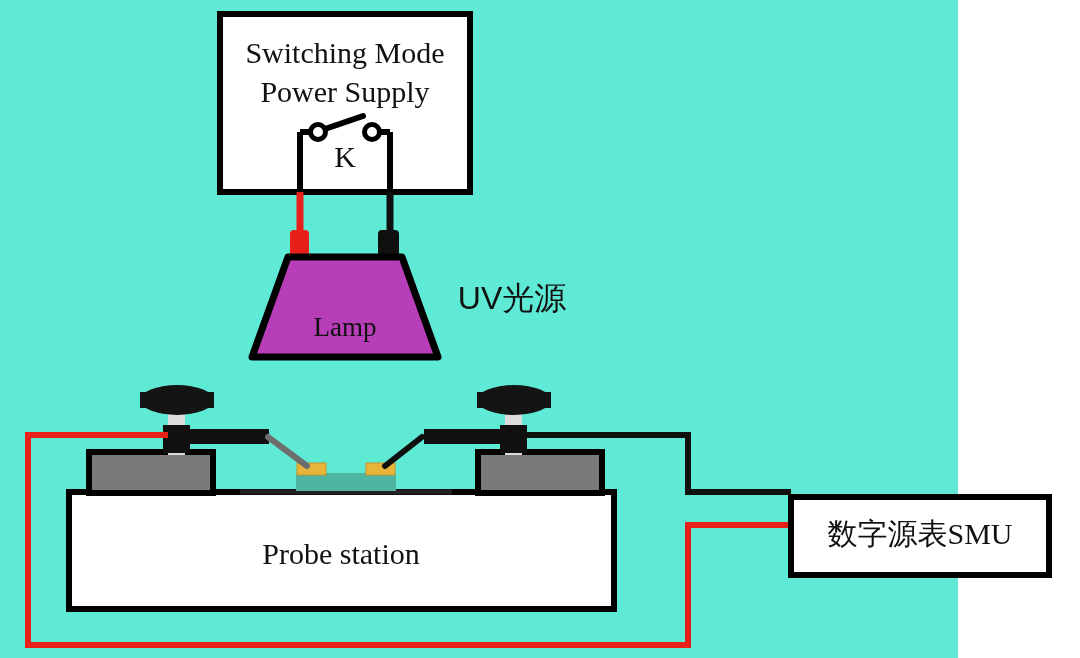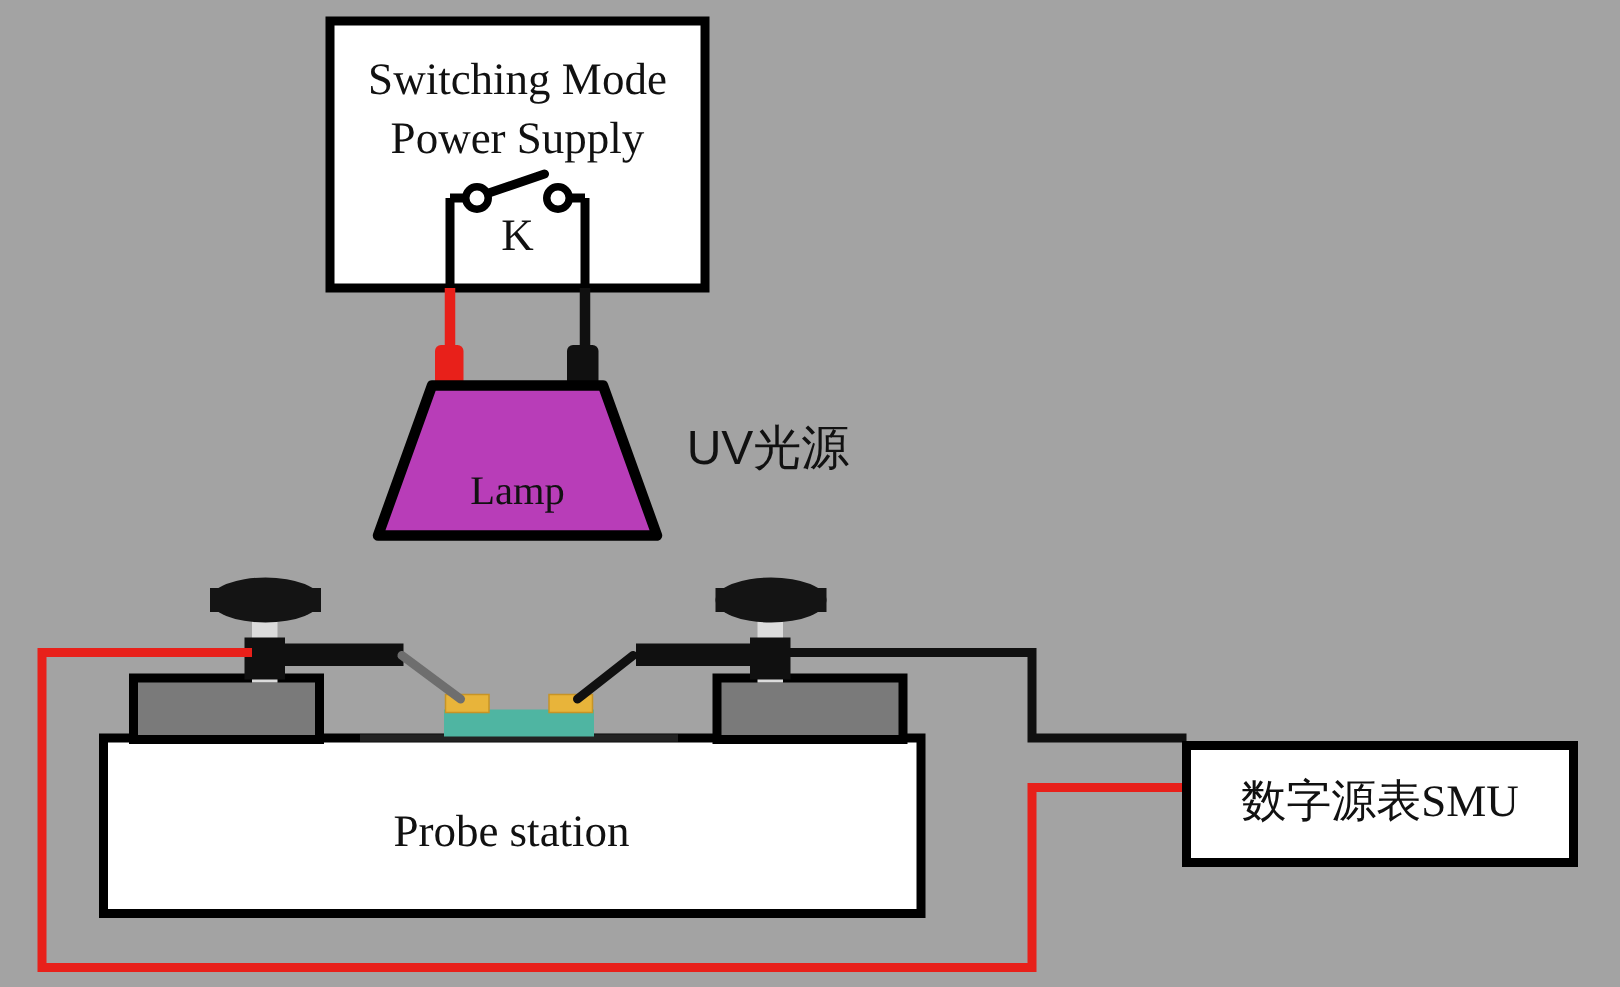--- a/index.html
+++ b/index.html
@@ -9,23 +9,23 @@
     background: #ffffff;
   }
   body {
     width: 1080px;
     height: 658px;
     overflow: hidden;
     font-family: "Liberation Serif", serif;
   }
   #diagram-root {
     position: relative;
-    width: 1080px;
+    width: 958px;
     height: 658px;
-    background: #a3a3a3;
+    background: #5eead4;
   }
   svg.schematic {
     display: block;
     width: 1080px;
     height: 658px;
   }
   text.serif-label {
     font-family: "Liberation Serif", serif;
     fill: #111111;
     text-anchor: middle;

